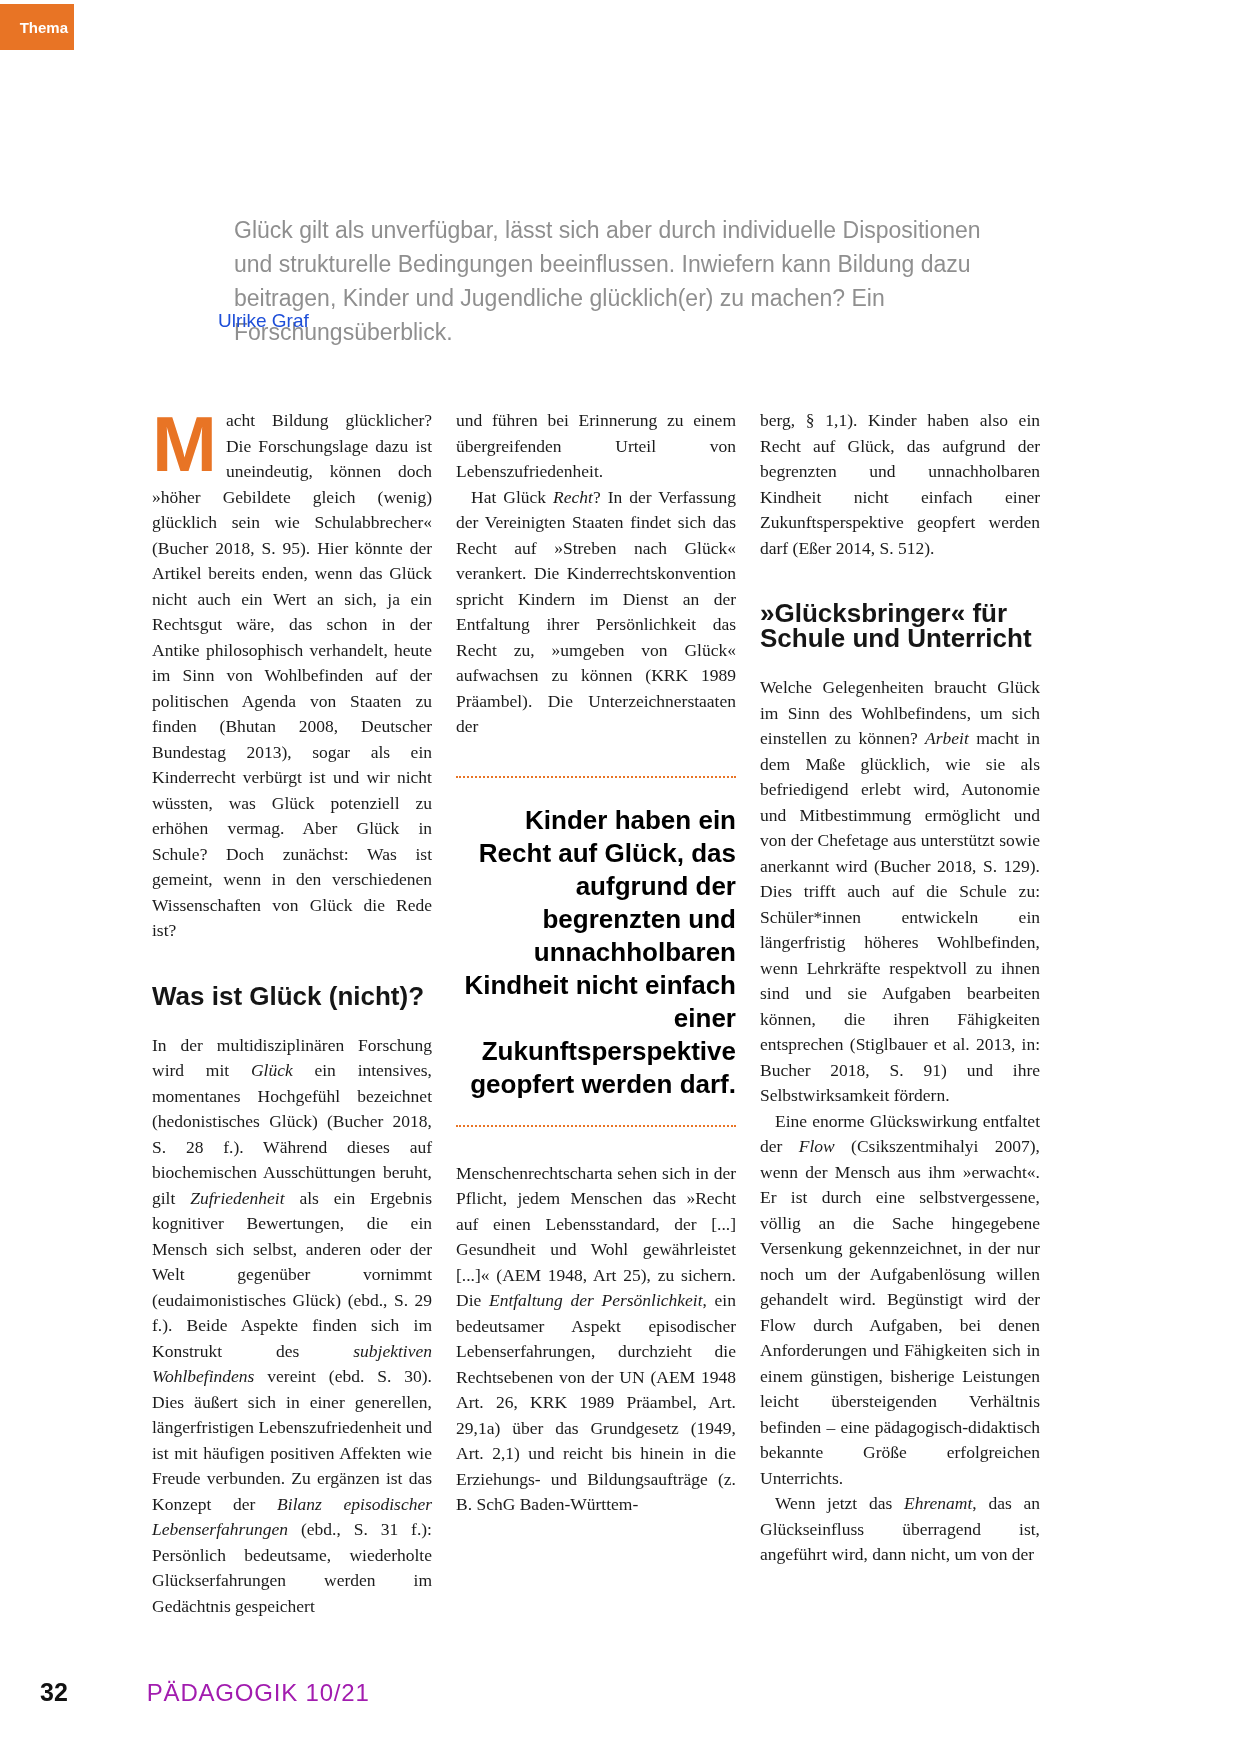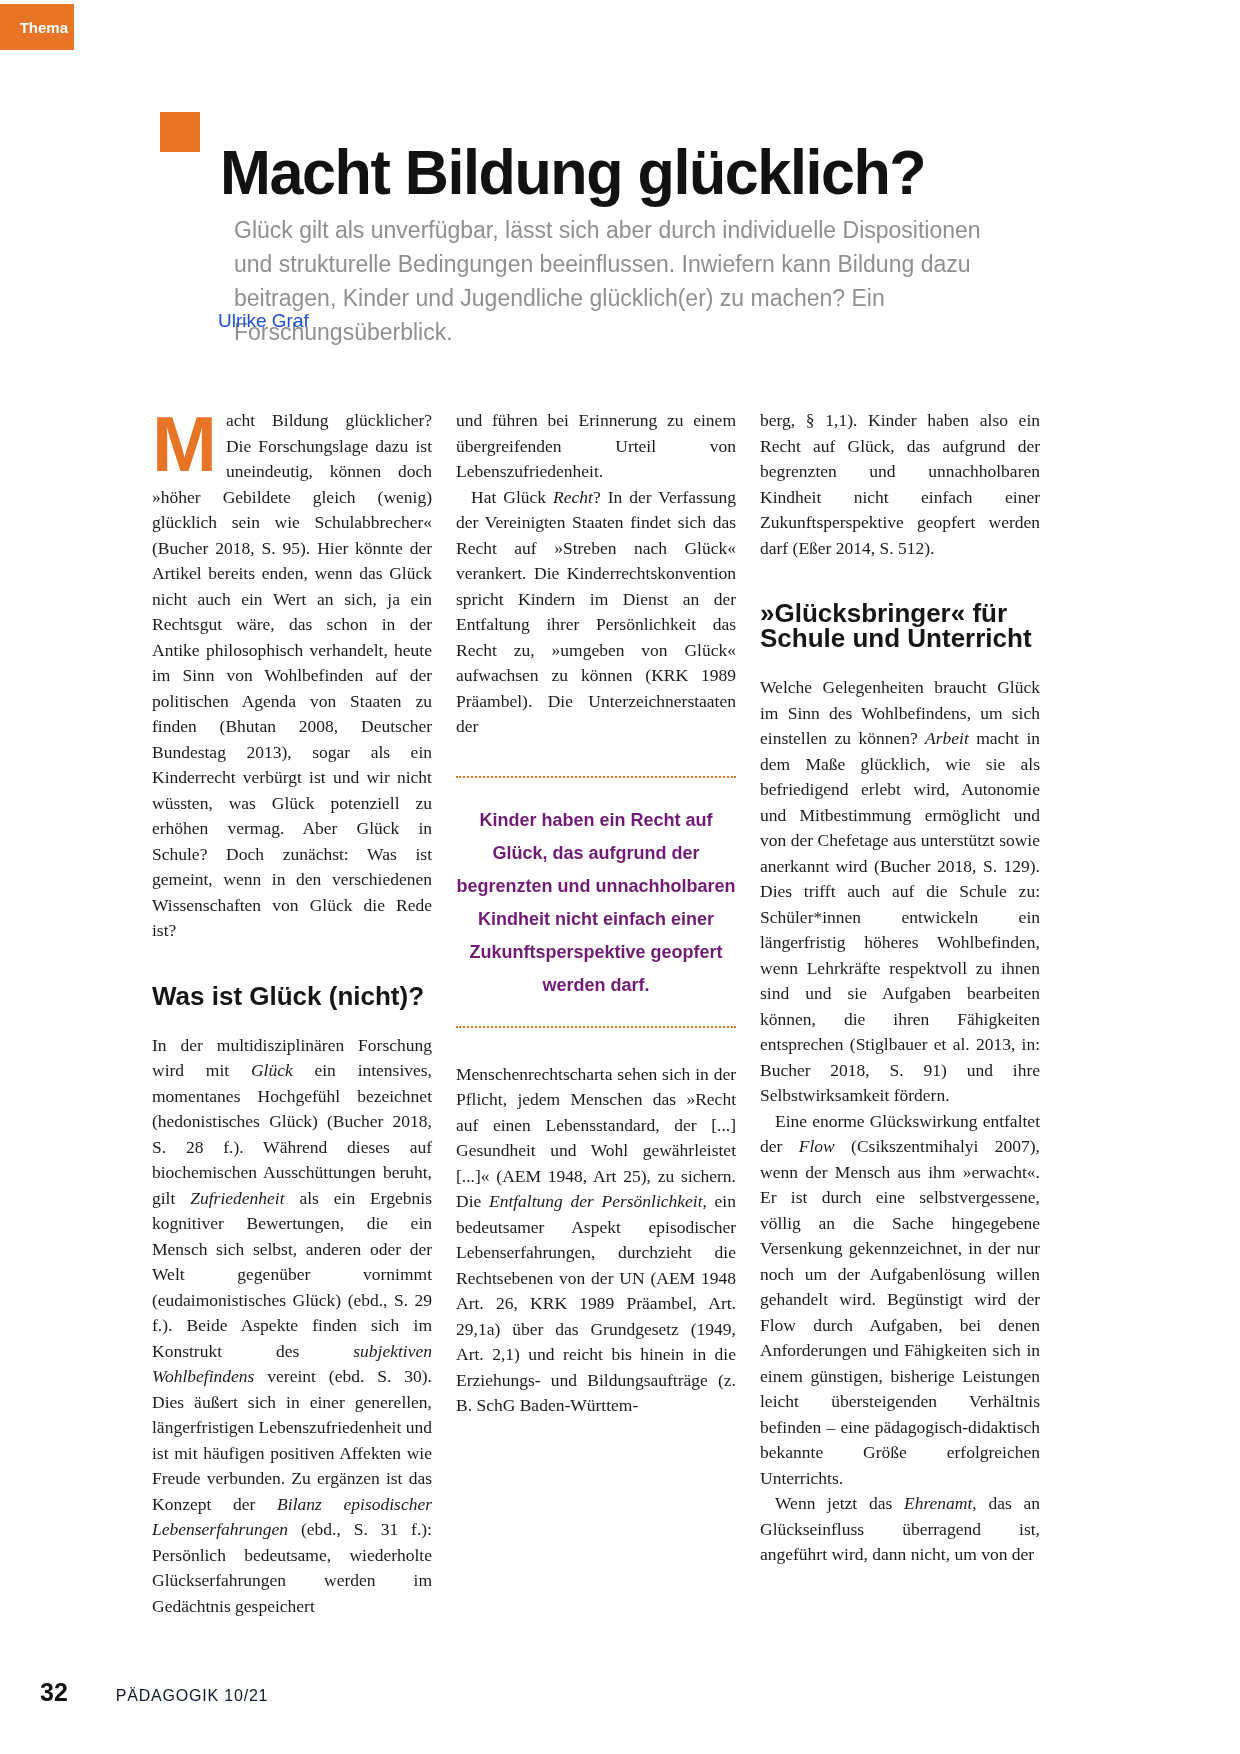--- a/index.html
+++ b/index.html
@@ -41,40 +41,36 @@
   .dropcap {
     float:left; color:#e87425; font-family:"Liberation Sans", sans-serif;
     font-weight:700; font-size:78px; line-height:62px; margin:5px 9px 6px 0;
   }
   .col-heading {
     font-family:"Liberation Sans", sans-serif; font-weight:700; font-size:26px;
     line-height:25px; margin:40px 0 24px 0; text-align:left; color:#161616;
   }
   .pull-quote {
     font-family:"Liberation Sans", sans-serif; font-weight:700;
-    font-size:18px; line-height:33px; color:#701a75; text-align:center;
+    font-size:26px; line-height:33px; color:#000000; text-align:right;
     border-top:2px dotted #e87425; border-bottom:2px dotted #e87425;
     padding:26px 0 24px 0; margin:36px 0 34px 0;
   }
   
   .footer { position:absolute; left:40px; top:1678px; display:flex; align-items:baseline;gap:48px; }
   .page-num { font-size:25px; font-weight:700; color:#111111; }
-  .mag-name { font-size:16px; margin-left:0; letter-spacing:0.8px; color:#0f172a; }
+  .mag-name { font-size:24px; margin-left:31px; letter-spacing:0.8px; color:#a21caf; }
 </style>
 </head>
 <body>
 
 <div class="page">
 
   <div class="tag">Thema</div>
 
-  <div class="title-row">
-    <div class="title-square"></div>
-    <h1 class="page-title">Macht Bildung glücklich?</h1>
-  </div>
 
   <p class="lead">Glück gilt als unverfügbar, lässt sich aber durch individuelle Dispositionen und strukturelle Bedingungen beeinflussen. Inwiefern kann Bildung dazu beitragen, Kinder und Jugendliche glücklich(er) zu machen? Ein Forschungsüberblick.</p>
 
   <div class="author">Ulrike Graf</div>
 
   <div class="columns">
 
     <div class="col">
       <p><span class="dropcap">M</span><span>acht Bildung glücklicher? Die Forschungslage dazu ist uneindeutig, können doch »höher Gebildete gleich (wenig) glücklich sein wie Schulabbrecher« (Bucher 2018, S. 95). Hier könnte der Artikel bereits enden, wenn das Glück nicht auch ein Wert an sich, ja ein Rechtsgut wäre, das schon in der Antike philosophisch verhandelt, heute im Sinn von Wohlbefinden auf der politischen Agenda von Staaten zu finden (Bhutan 2008, Deutscher Bundestag 2013), sogar als ein Kinderrecht verbürgt ist und wir nicht wüssten, was Glück potenziell zu erhöhen vermag. Aber Glück in Schule? Doch zunächst: Was ist gemeint, wenn in den verschiedenen Wissenschaften von Glück die Rede ist?</span></p>
       <h2 class="col-heading">Was ist Glück (nicht)?</h2>

